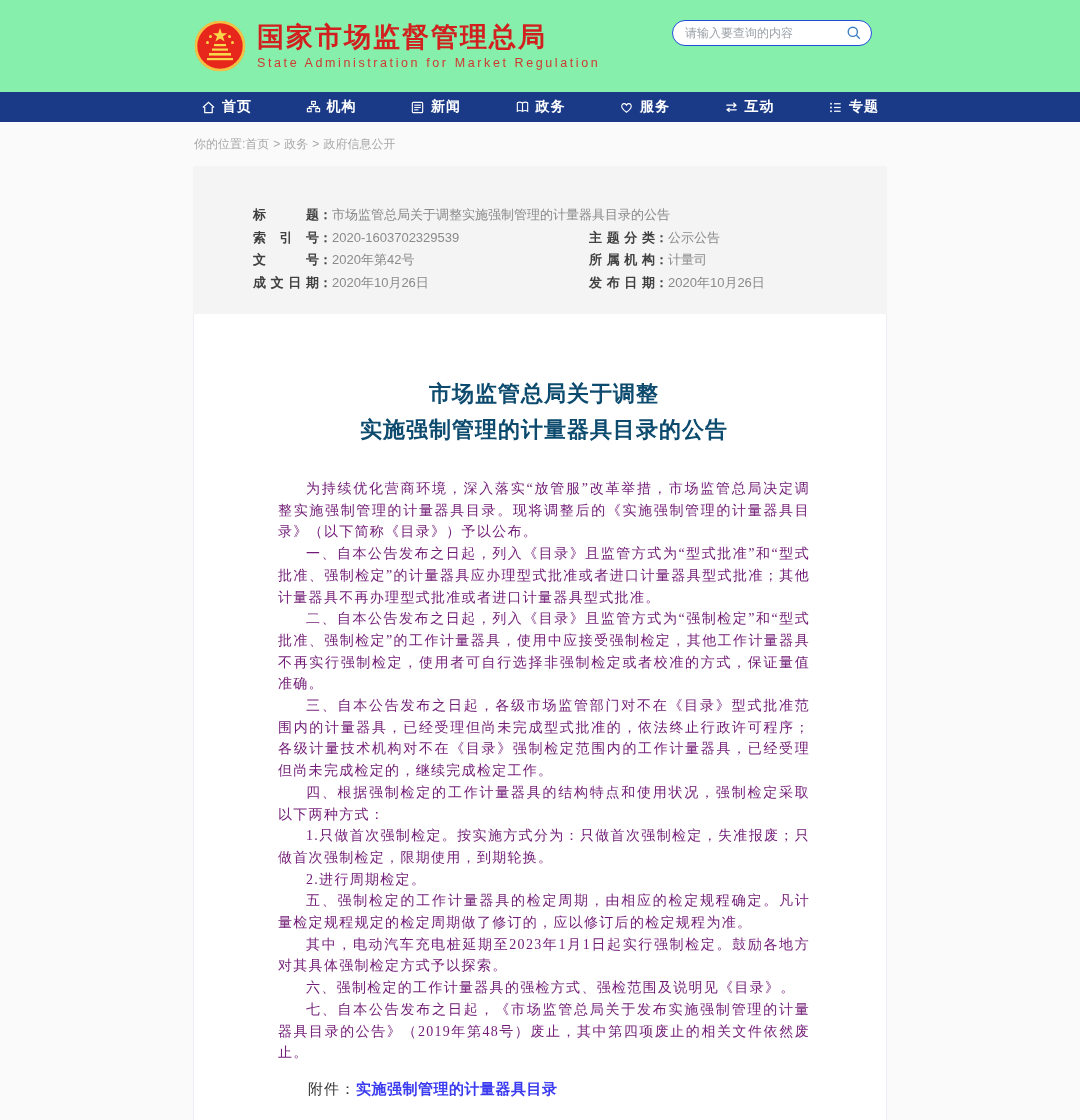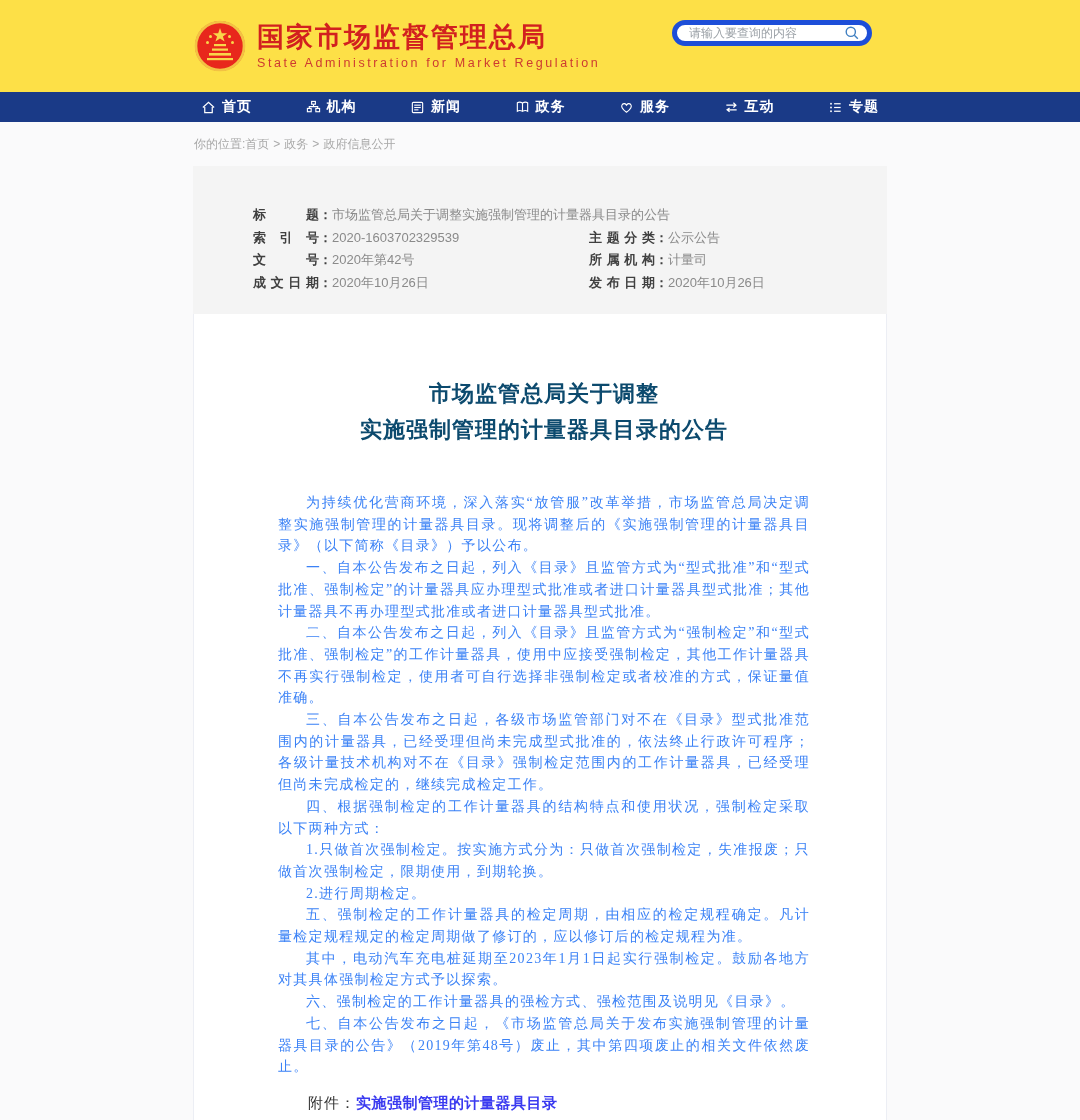--- a/index.html
+++ b/index.html
@@ -1,26 +1,26 @@
 <!DOCTYPE html>
 <html><head>
 <meta charset="utf-8">
 <style>
   * { box-sizing: border-box; margin: 0; padding: 0; }
   html, body { width: 1080px; height: 1120px; overflow: hidden; }
   body { background: #ffffff; font-family: "Liberation Sans", "DejaVu Sans", sans-serif; }
 
   
-  .header { height: 92px; background: #fde047; position: relative; display: flex; align-items: center; }
+  .header { height: 92px; background: #86efac; position: relative; display: flex; align-items: center; }
   .logo { margin-left: 193px; width: 54px; height: 54px; flex: 0 0 auto; }
   .brand { margin-left: 10px; }
   .brand-title { color: #d2201f; font-size: 27px; font-weight: bold; letter-spacing: 2px; line-height: 30px; }
   .brand-sub { color: #cd3a31; font-size: 12.5px; letter-spacing: 2.6px; margin-top: 4px; }
   .search-box { position: absolute; left: 672px; top: 20px; width: 200px; height: 26px;
-    border: 5px solid #1d4ed8; border-radius: 13px; background: #fff;
+    border: 1px solid #1d4ed8; border-radius: 13px; background: #fff;
     display: flex; align-items: center; padding: 0 9px 0 12px; }
   .search-box input { border: none; outline: none; flex: 1; font-size: 12px; color: #333; background: transparent; }
   .search-box input::placeholder { color: #9aa0a6; }
   .search-btn { cursor: pointer; display: flex; align-items: center; }
 
   
   .nav { height: 30px; background: #1a3a87; }
   .nav-inner { width: 678px; margin-left: 201px; height: 100%;
     display: flex; justify-content: space-between; align-items: center; }
   .nav-item { display: flex; align-items: center; gap: 6px; color: #fff; font-size: 14px;
@@ -44,22 +44,22 @@
   .meta-value { color: #8a8a8a; }
   .meta-cols { display: flex; }
   .meta-col-left { width: 336px; }
   .meta-col-right { flex: 1; }
 
   
   .doc { background: #fff; border: 1px solid #eceef4; border-top: none;
     padding: 62px 76px 40px 84px; min-height: 812px; }
   .doc-title { text-align: center; font-family: "Liberation Serif", "DejaVu Serif", serif;
     font-size: 22px; font-weight: bold; color: #0c4a6e; line-height: 36px; letter-spacing: 1px; }
-  .doc-body { margin-top: 44px; font-family: "Liberation Serif", "DejaVu Serif", serif;
-    font-size: 14px; color: #3b82f6; line-height: 21.7px; letter-spacing: 1.3px; text-align: justify; }
+  .doc-body { margin-top: 30px; font-family: "Liberation Serif", "DejaVu Serif", serif;
+    font-size: 14px; color: #701a75; line-height: 21.7px; letter-spacing: 1.3px; text-align: justify; }
   .doc-body p { text-indent: 2em; margin: 0; }
   .attachment { margin-top: 16px; text-indent: 2em; font-family: "Liberation Serif", "DejaVu Serif", serif;
     font-size: 15px; color: #333; letter-spacing: 1px; }
   .attachment a { color: #3a3af0; font-family: "Liberation Sans", "DejaVu Sans", sans-serif;
     font-weight: 600; text-decoration: none; cursor: pointer; letter-spacing: 0.5px; }
 </style>
 </head>
 <body>
 
 <div class="header">

